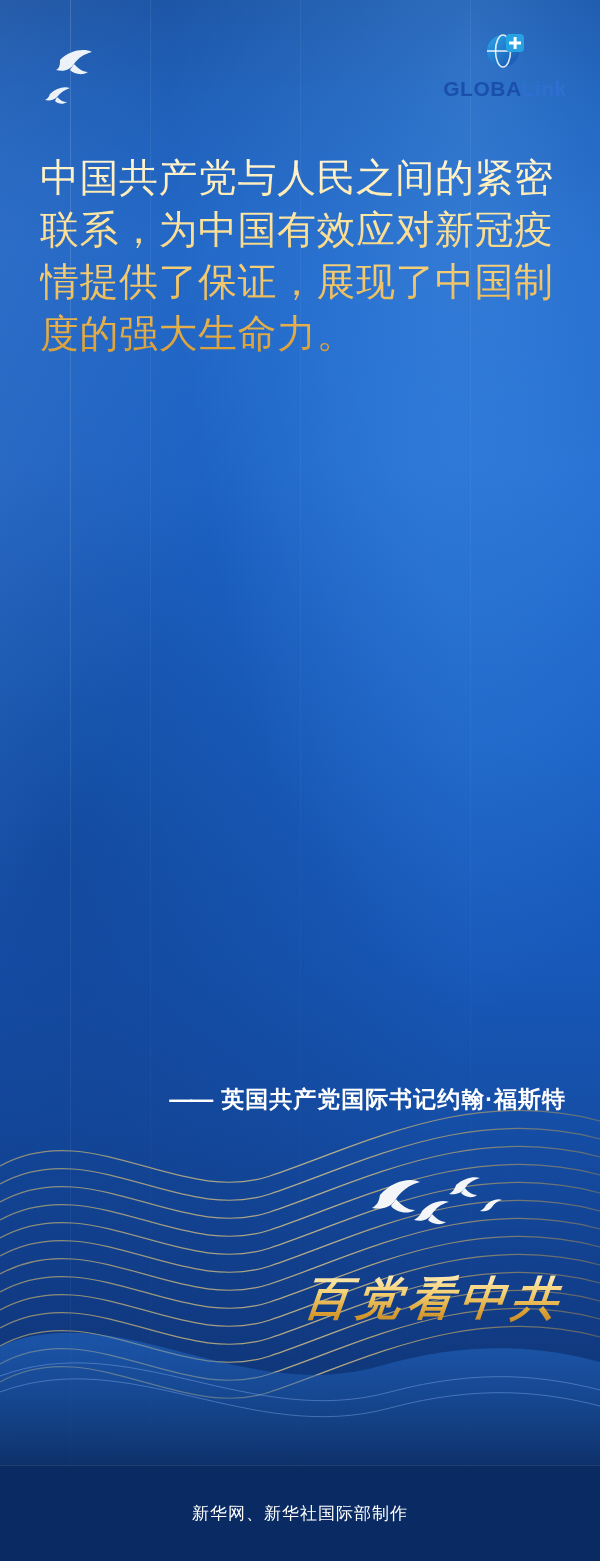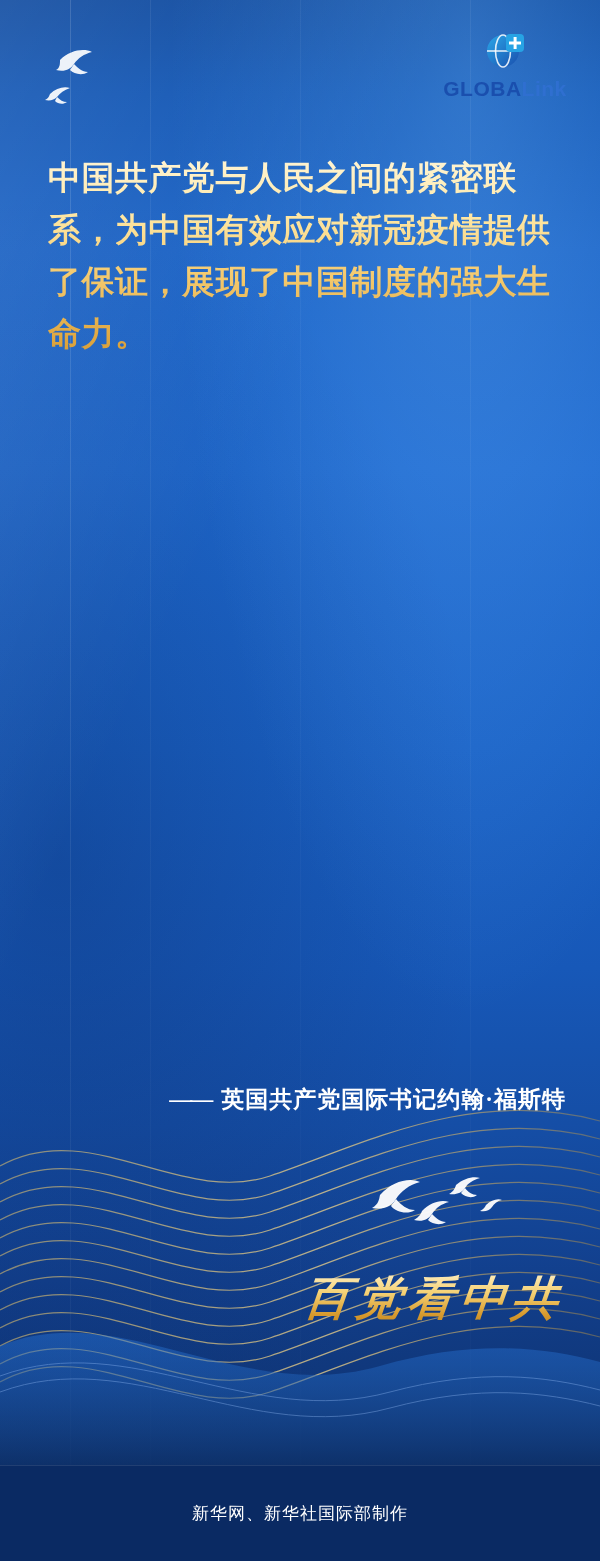--- a/index.html
+++ b/index.html
@@ -88,41 +88,41 @@
 
   
   .content {
     position: absolute;
     left: 36px;
     right: 34px;
     top: 152px;
   }
   .para {
     font-family: "DejaVu Sans", "Liberation Sans", sans-serif;
-    font-size: 33px;
+    font-size: 39px;
     line-height: 52px;
-    font-weight: bold;
+    font-weight: normal;
     letter-spacing: 0.5px;
-    margin: 0 0 36px 12px;
+    margin: 0 0 36px 4px;
     background: linear-gradient(180deg, #fff5d8 0%, #ffe9a8 28%, #f3c76a 62%, #d79b32 100%);
     -webkit-background-clip: text;
     background-clip: text;
     color: transparent;
     -webkit-text-fill-color: transparent;
     text-shadow: none;
   }
   .para:last-child { margin-bottom: 0; }
 
   .attribution {
     position: absolute;
     left: 36px;
     right: 34px;
     top: 1084px;
     text-align: right;
-    font-family: Liberation Serif, serif;
+    font-family: Liberation Sans, sans-serif;
     font-size: 23px;
     font-weight: bold;
     letter-spacing: 1px;
     color: #ffffff;
   }
   .attribution .dash {
     letter-spacing: -2px;
     margin-right: 10px;
   }
 

